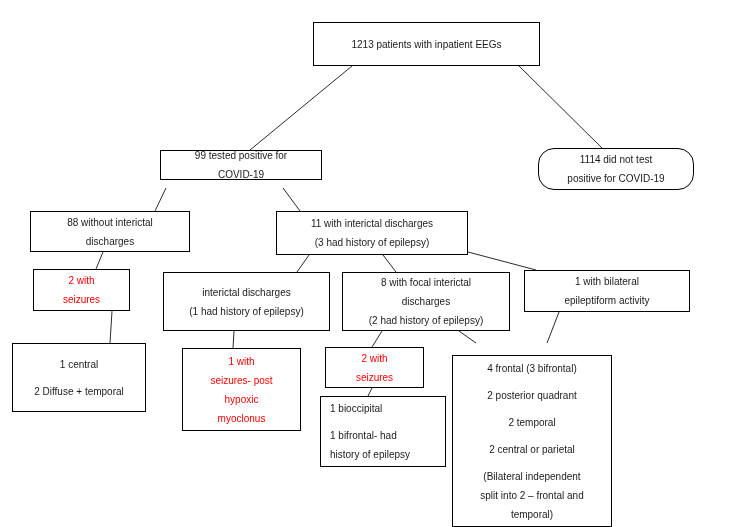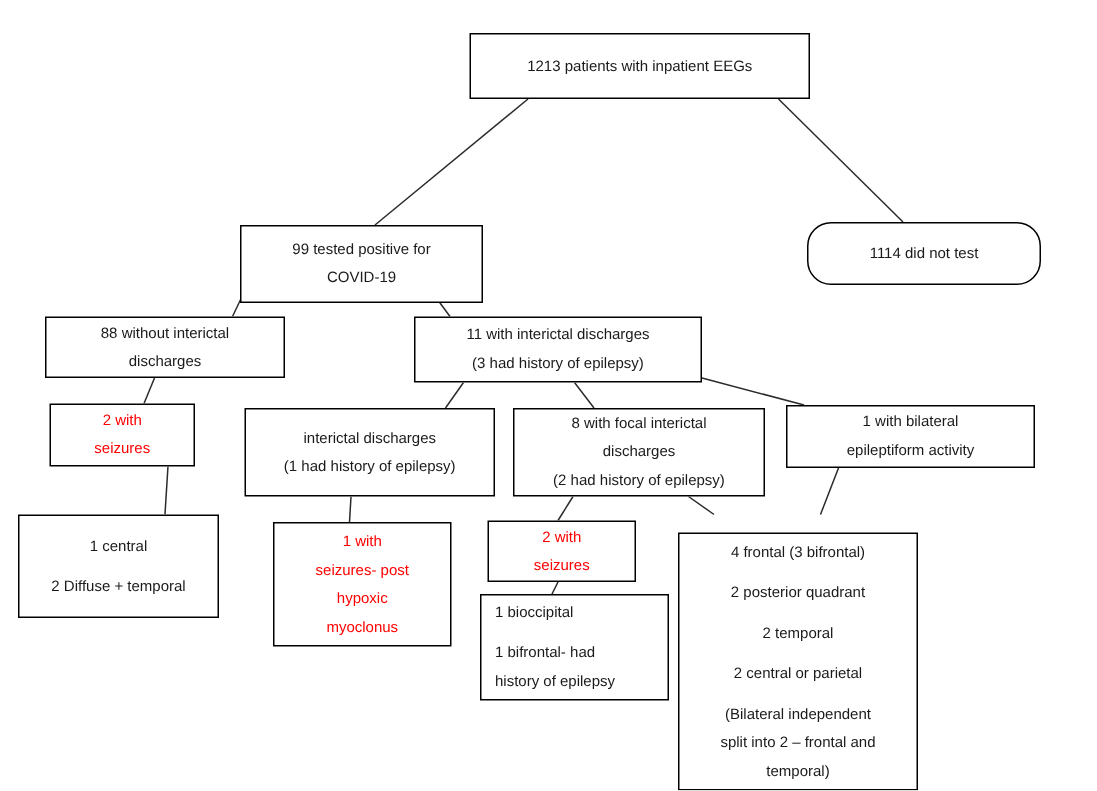--- a/index.html
+++ b/index.html
@@ -58,26 +58,27 @@
       <line x1="234" y1="331" x2="233" y2="348" stroke="#2b2b2b" stroke-width="1"></line>
       <line x1="382" y1="331" x2="372" y2="347" stroke="#2b2b2b" stroke-width="1"></line>
       <line x1="459" y1="331" x2="476" y2="343" stroke="#2b2b2b" stroke-width="1"></line>
       <line x1="559" y1="312" x2="547" y2="343" stroke="#2b2b2b" stroke-width="1"></line>
       <line x1="372" y1="388" x2="368" y2="396" stroke="#2b2b2b" stroke-width="1"></line>
     </svg>
 
   <div class="node" style="left: 313px; top: 22px; width: 227px; height: 44px;">
       <div class="line">1213 patients with inpatient EEGs</div>
     </div>
-  <div class="node" style="left: 160px; top: 150px; width: 162px; height: 52px;">
+  <div class="node" style="left: 160px; top: 150px; width: 162px; height: 30px;">
       <div class="line">99 tested positive for</div>
       <div class="line">COVID-19</div>
     </div>
   <div class="node" style="left: 538px; top: 148px; width: 156px; height: 42px; border-radius: 16px;">
       <div class="line">1114 did not test</div>
+      <div class="line">positive for COVID-19</div>
     </div>
   <div class="node" style="left: 30px; top: 211px; width: 160px; height: 41px;">
       <div class="line">88 without interictal</div>
       <div class="line">discharges</div>
     </div>
   <div class="node" style="left: 276px; top: 211px; width: 192px; height: 44px;">
       <div class="line">11 with interictal discharges</div>
       <div class="line">(3 had history of epilepsy)</div>
     </div>
   <div class="node red" style="left: 33px; top: 269px; width: 97px; height: 42px;">

